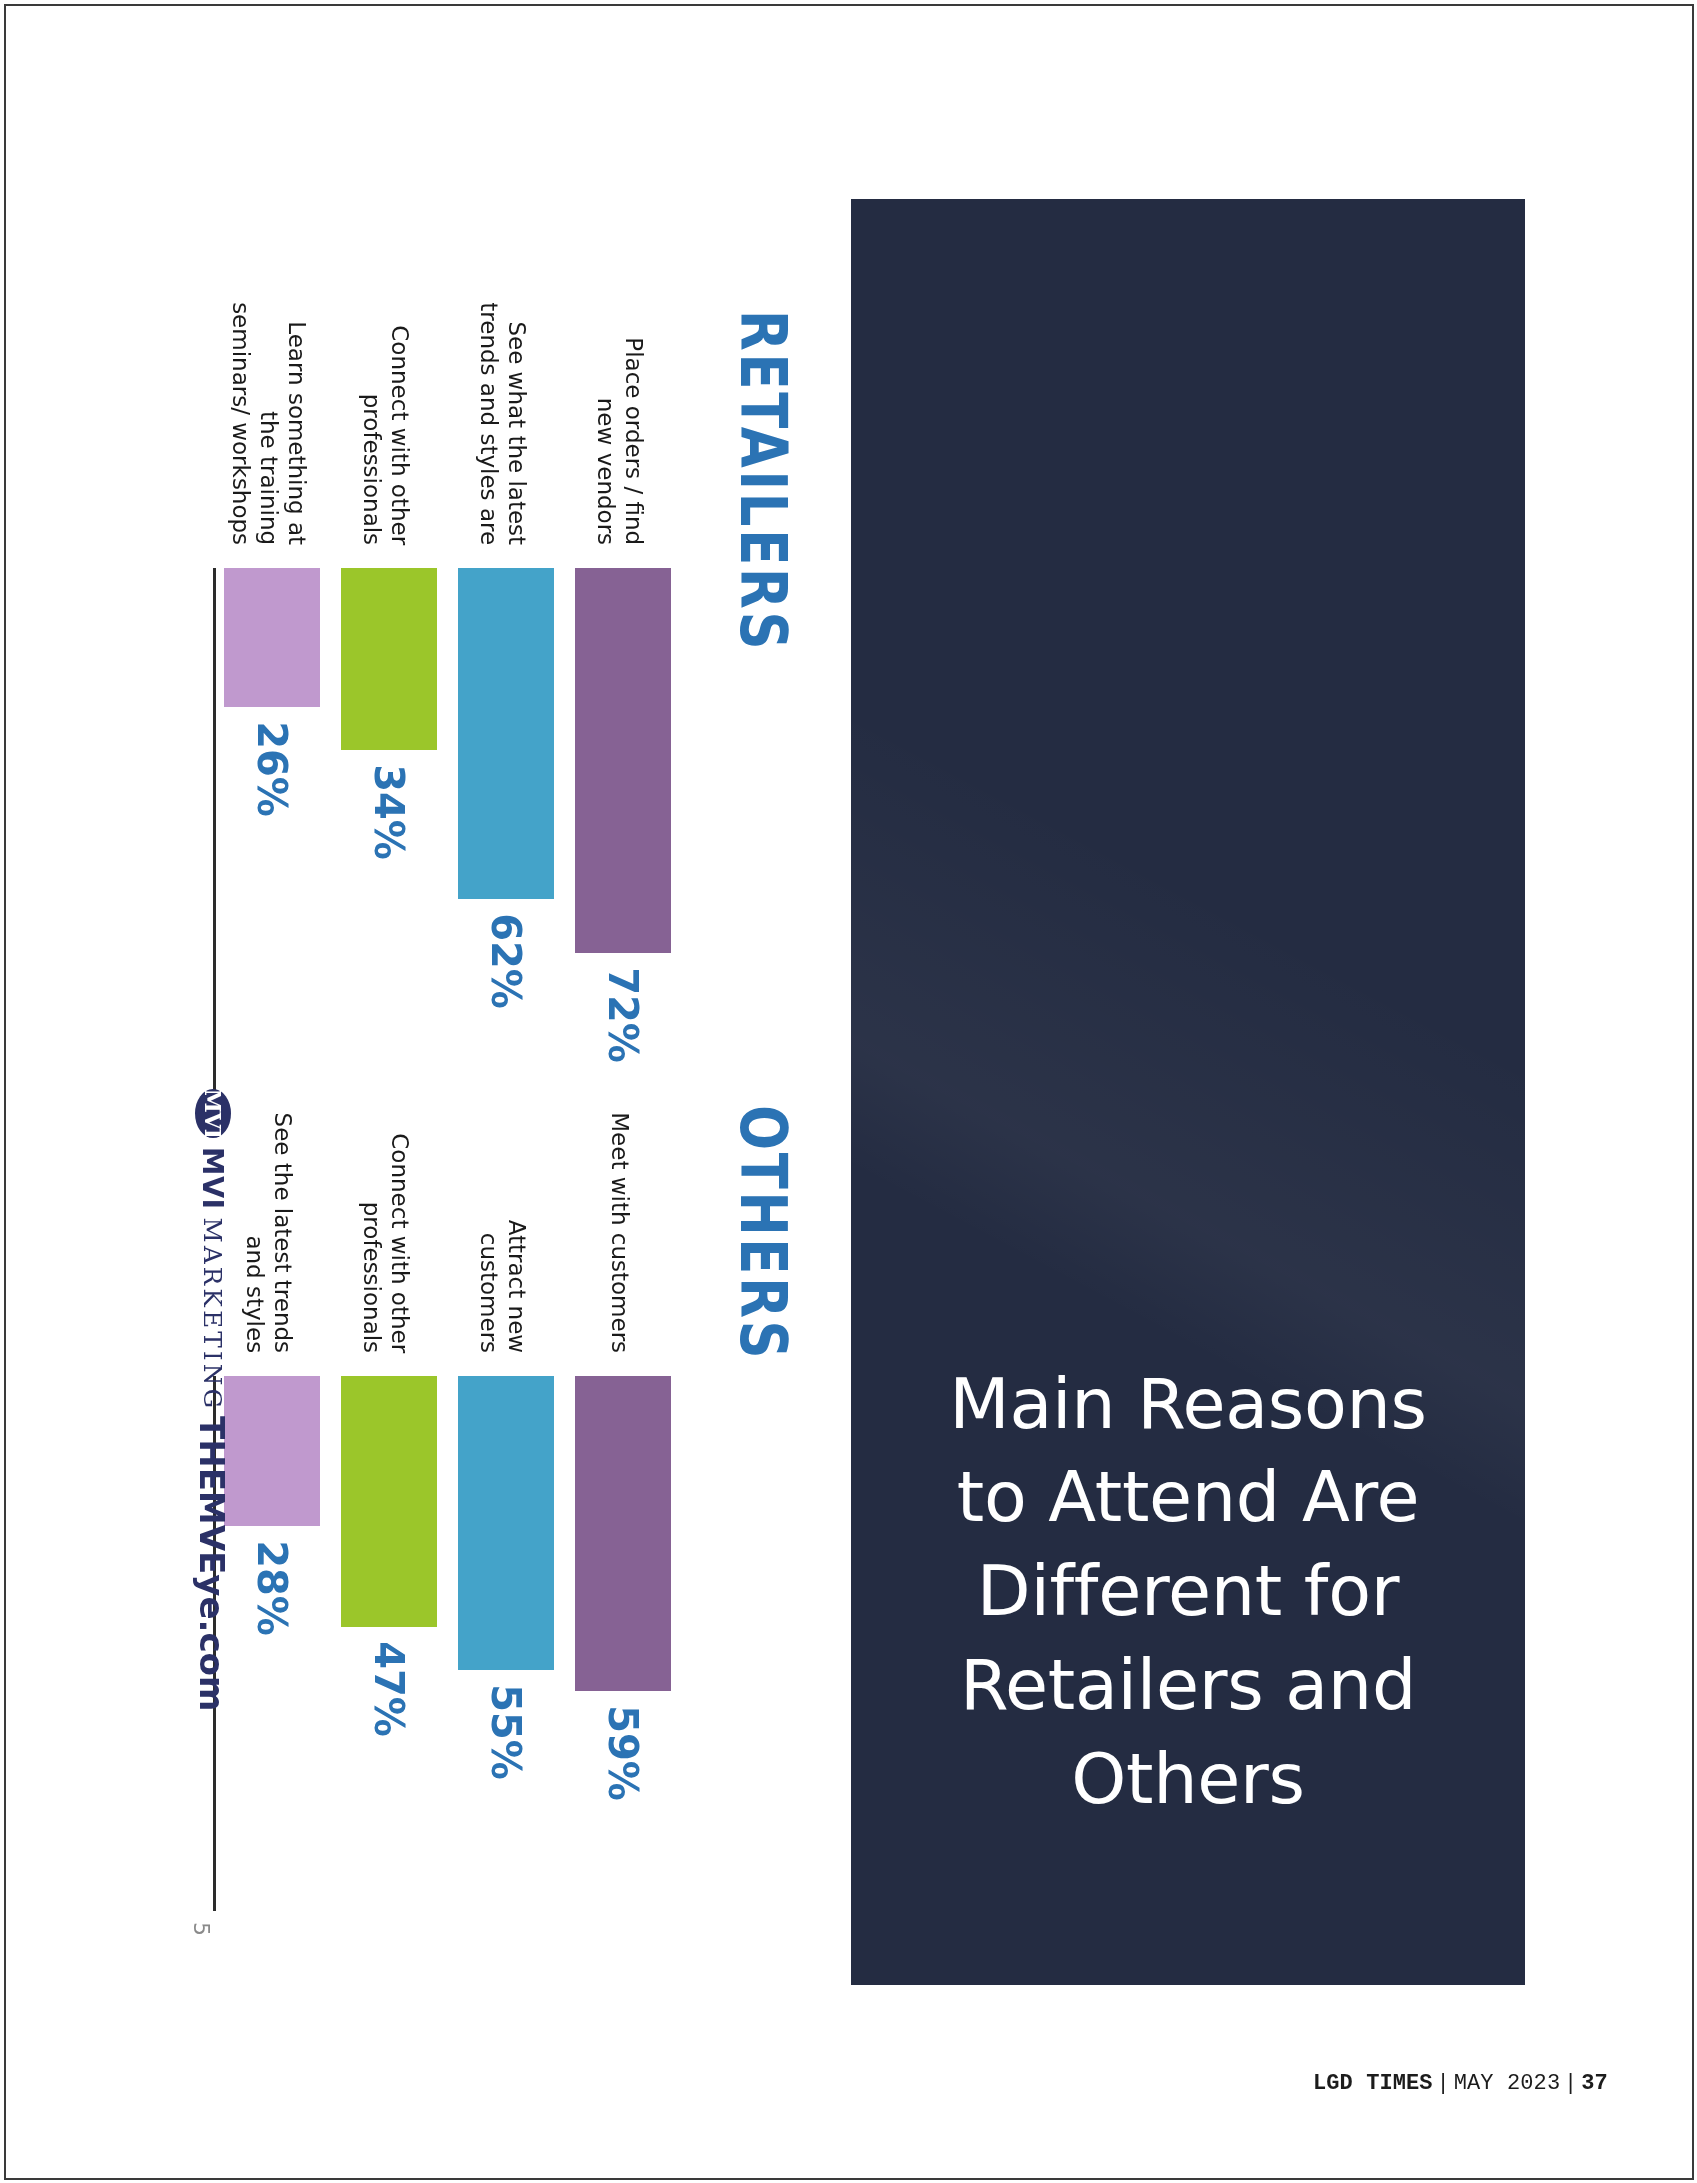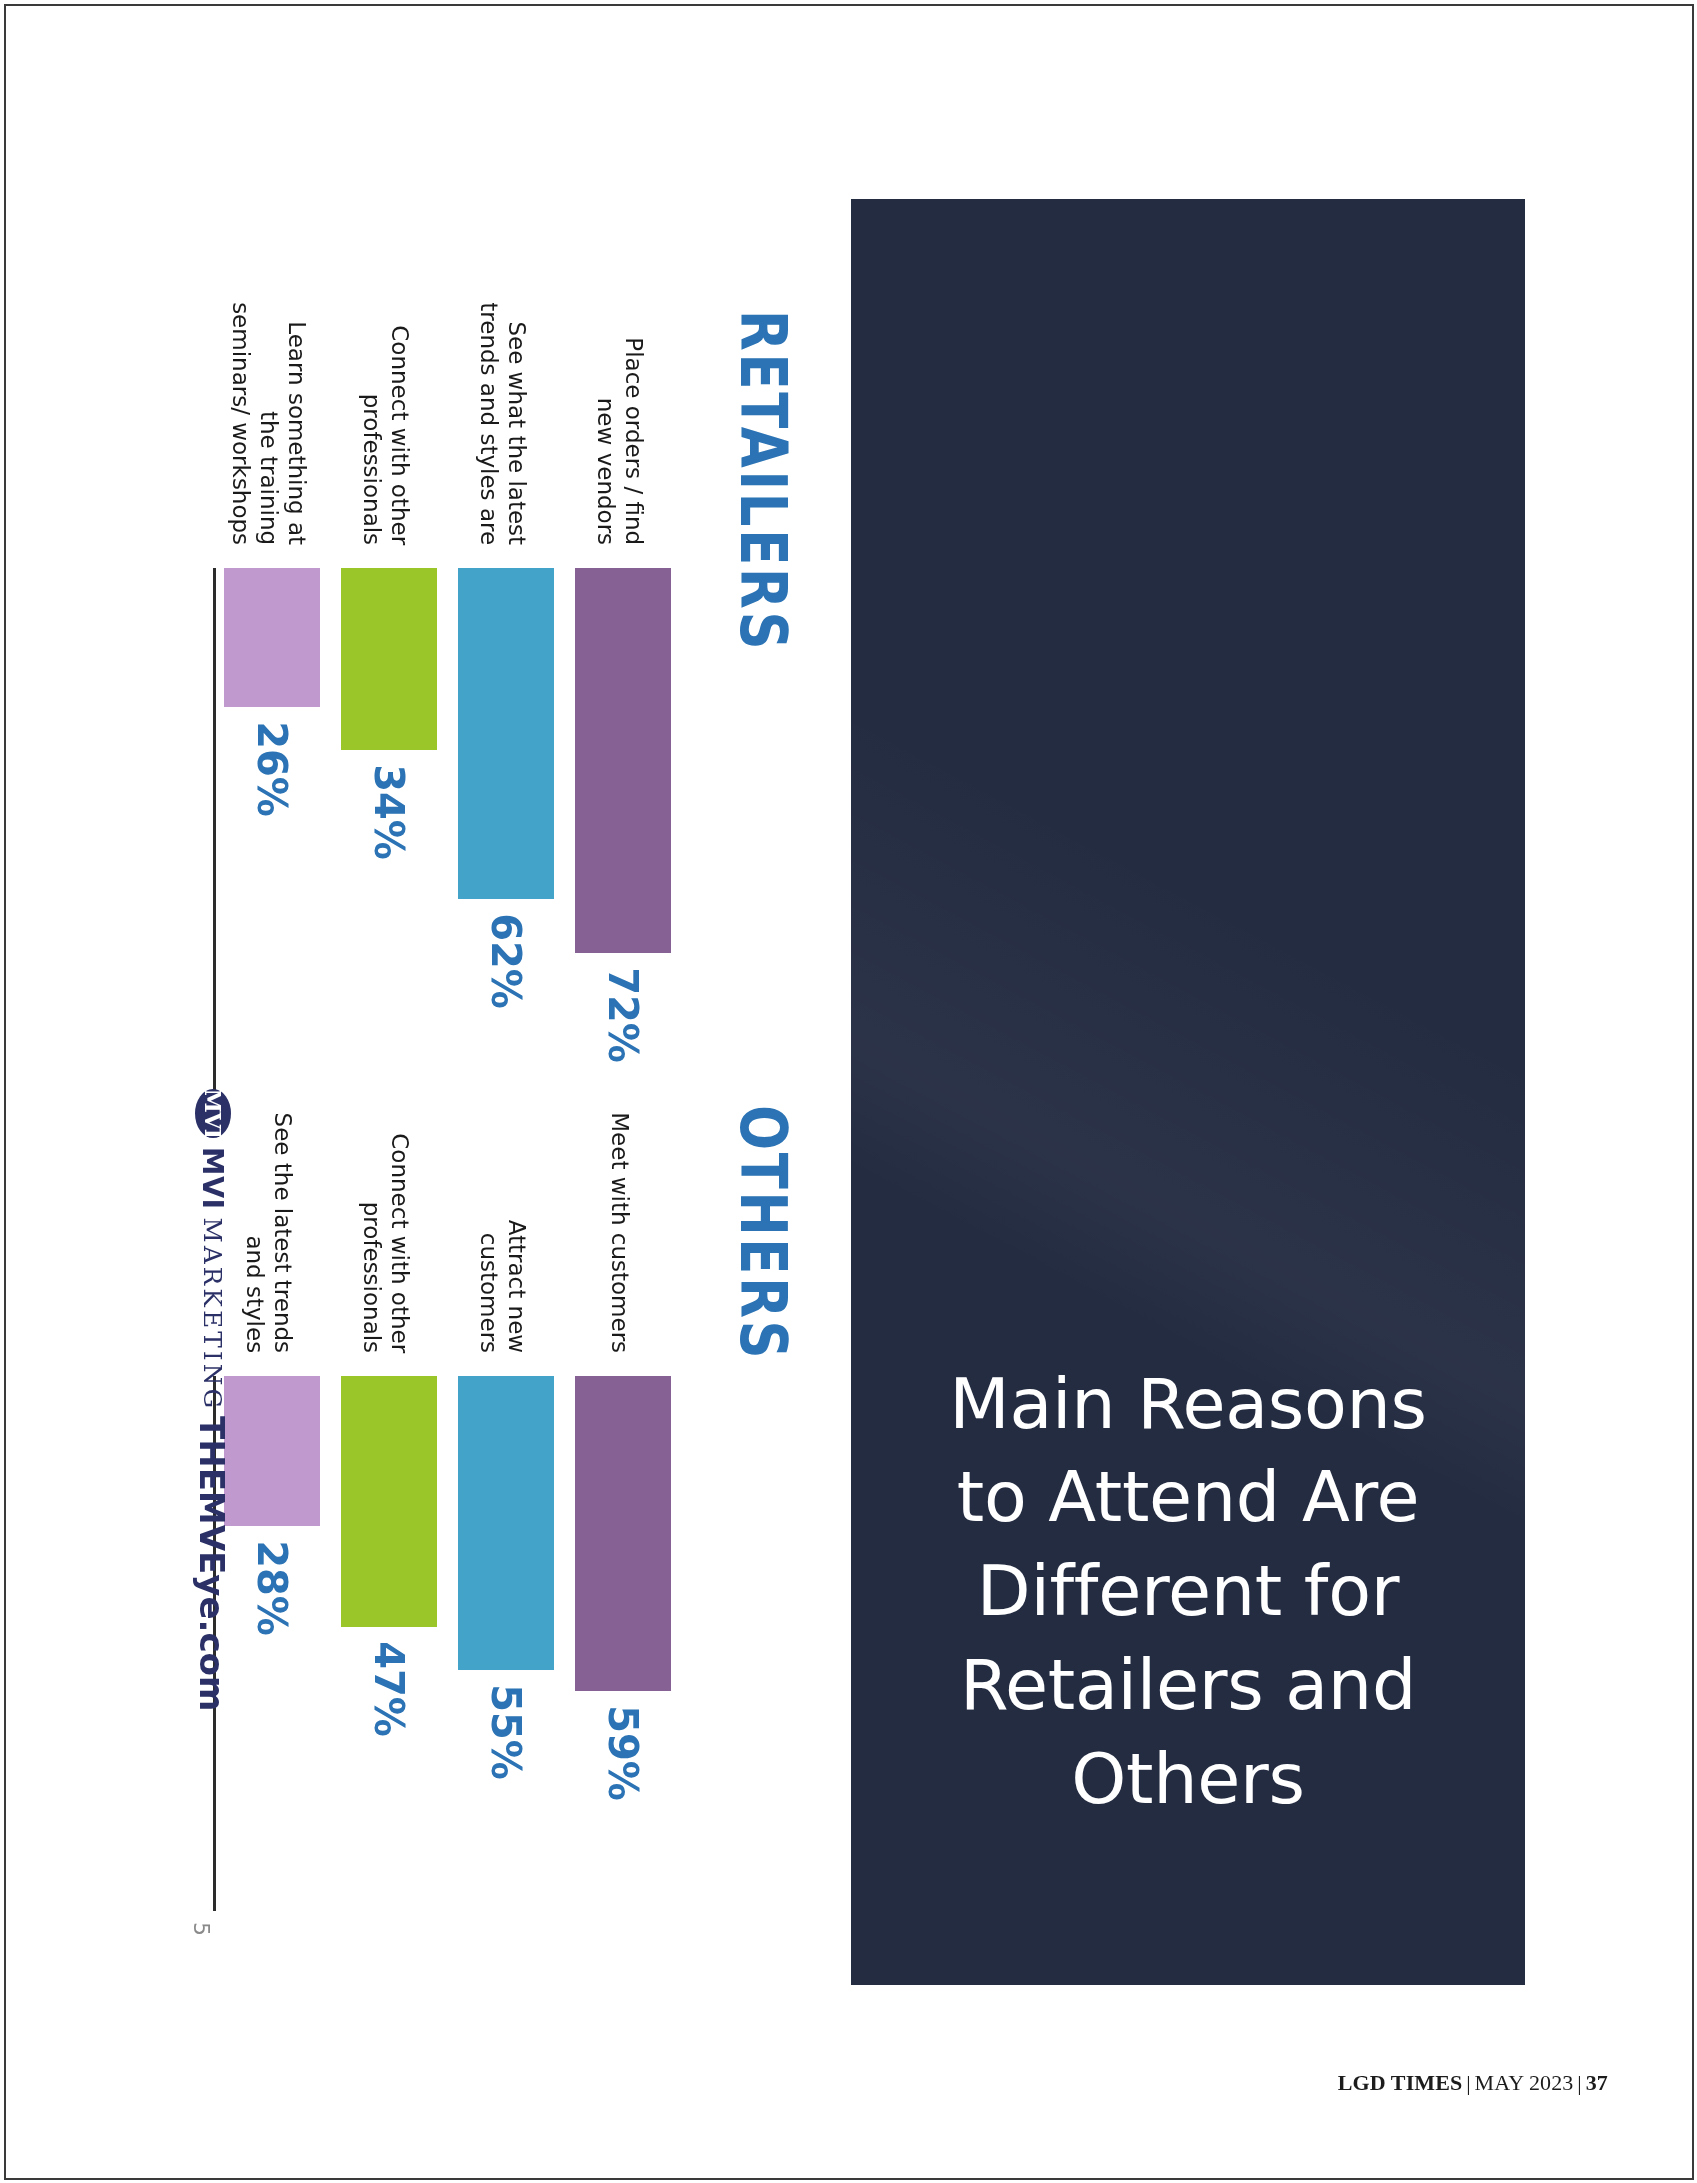--- a/index.html
+++ b/index.html
@@ -246,21 +246,21 @@
     color: #8a8a8a;
     font-family: "DejaVu Sans", sans-serif;
     font-size: 22px;
   }
 
   
   #magazine-footer {
     position: absolute;
     right: 84px;
     bottom: 82px;
-    font-family: Liberation Serif, serif;
+    font-family: Liberation Mono, monospace;
     font-size: 22px;
     color: #1c1c1c;
     white-space: nowrap;
     letter-spacing: 0.1px;
   }
   #magazine-footer .strong { font-weight: 700; }
   #magazine-footer .sep { font-weight: 400; padding: 0 3.9px; }
 </style>
 </head>
 <body>

